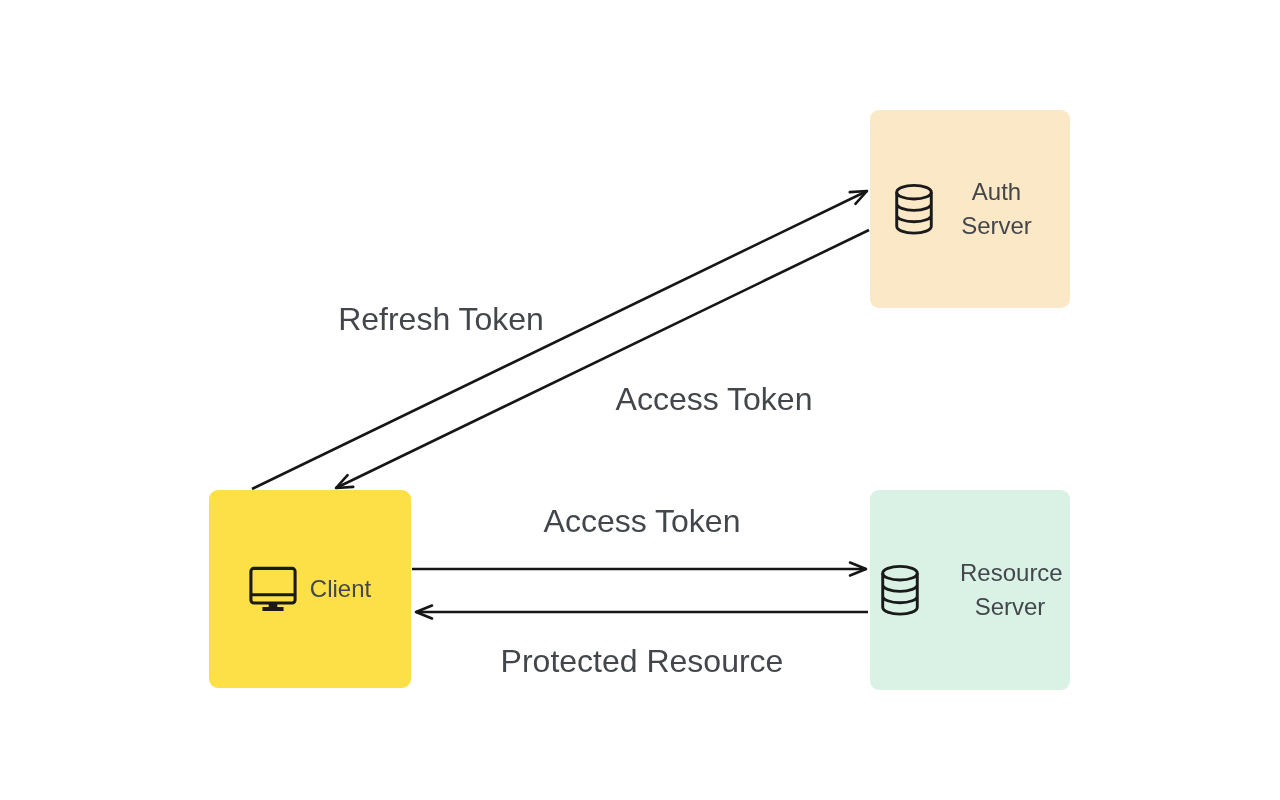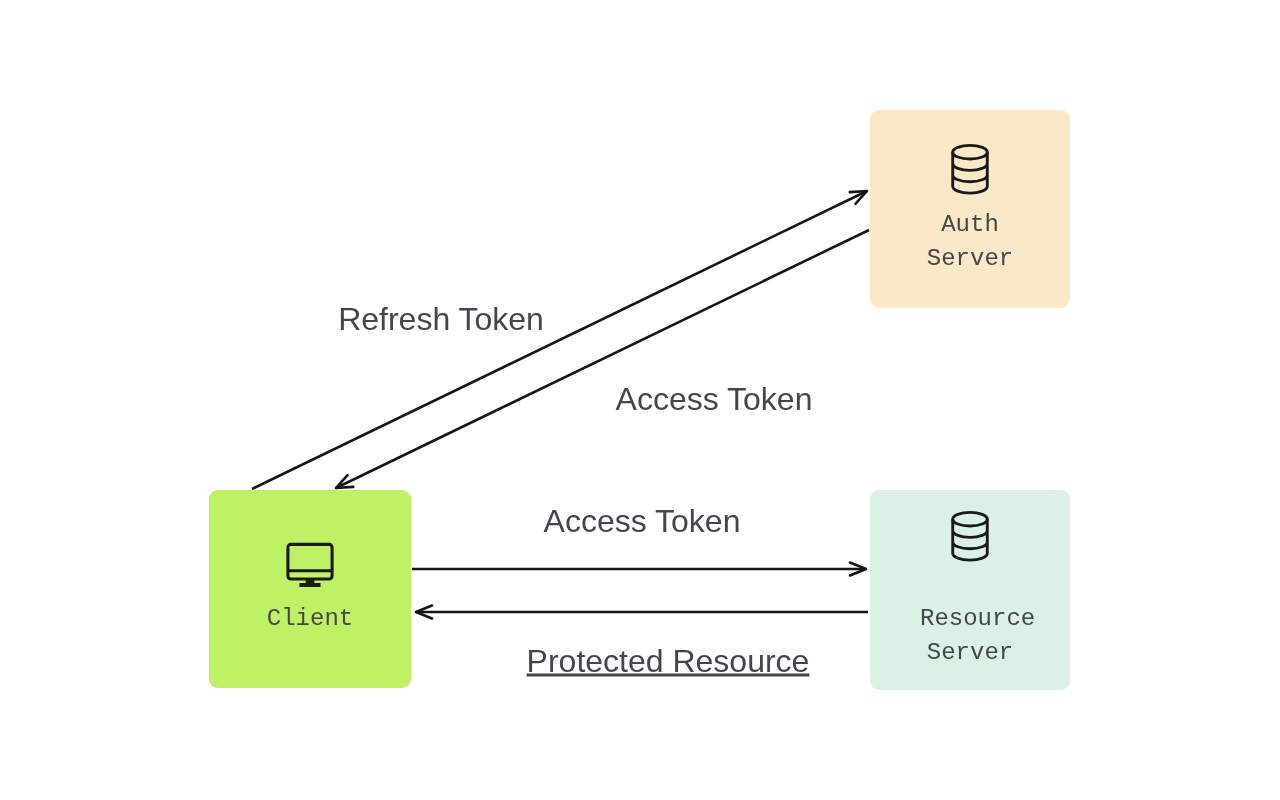--- a/index.html
+++ b/index.html
@@ -9,29 +9,28 @@
     width: 1280px;
     height: 800px;
     background: #ffffff;
     font-family: "Liberation Sans", sans-serif;
     overflow: hidden;
   }
   .node {
     position: absolute;
     border-radius: 9px;
     display: flex;
-    flex-direction: column;
+    flex-direction: row;
     align-items: center;
     justify-content: center;
     gap: 13px;
-    font-family: Liberation Mono, monospace;
   }
   .node--auth     { left: 870px; top: 110px; width: 200px; height: 198px; background: #FBE8C6; }
   .node--resource { left: 870px; top: 490px; width: 200px; height: 200px; background: #D9F2E5; gap: 40px; }
-  .node--client   { left: 209px; top: 490px; width: 202px; height: 198px; background: #bef264; }
+  .node--client   { left: 209px; top: 490px; width: 202px; height: 198px; background: #fde047; }
   .node__label {
     font-size: 24px;
     line-height: 34px;
     color: #43474C;
     text-align: center;
   }
   .node__label--narrow { max-width: 100px; }
   .icon svg { display: block; }
   .icon path, .icon rect, .icon line, .icon ellipse {
     fill: none;
@@ -41,21 +40,21 @@
   .edge-label {
     position: absolute;
     transform: translate(-50%, -50%);
     font-size: 32px;
     color: #43474C;
     white-space: nowrap;
   }
   .edge-label--refresh          { left: 441px; top: 319px; }
   .edge-label--access-upper     { left: 714px; top: 399px; }
   .edge-label--access-lower     { left: 642px; top: 521px; }
-  .edge-label--protected        { left: 668px; top: 661px; text-decoration: underline; }
+  .edge-label--protected        { left: 642px; top: 661px; }
   .arrows {
     position: absolute;
     left: 0; top: 0;
     width: 1280px;
     height: 800px;
     pointer-events: none;
   }
   .arrows line {
     stroke: #161616;
     stroke-width: 2.6;

